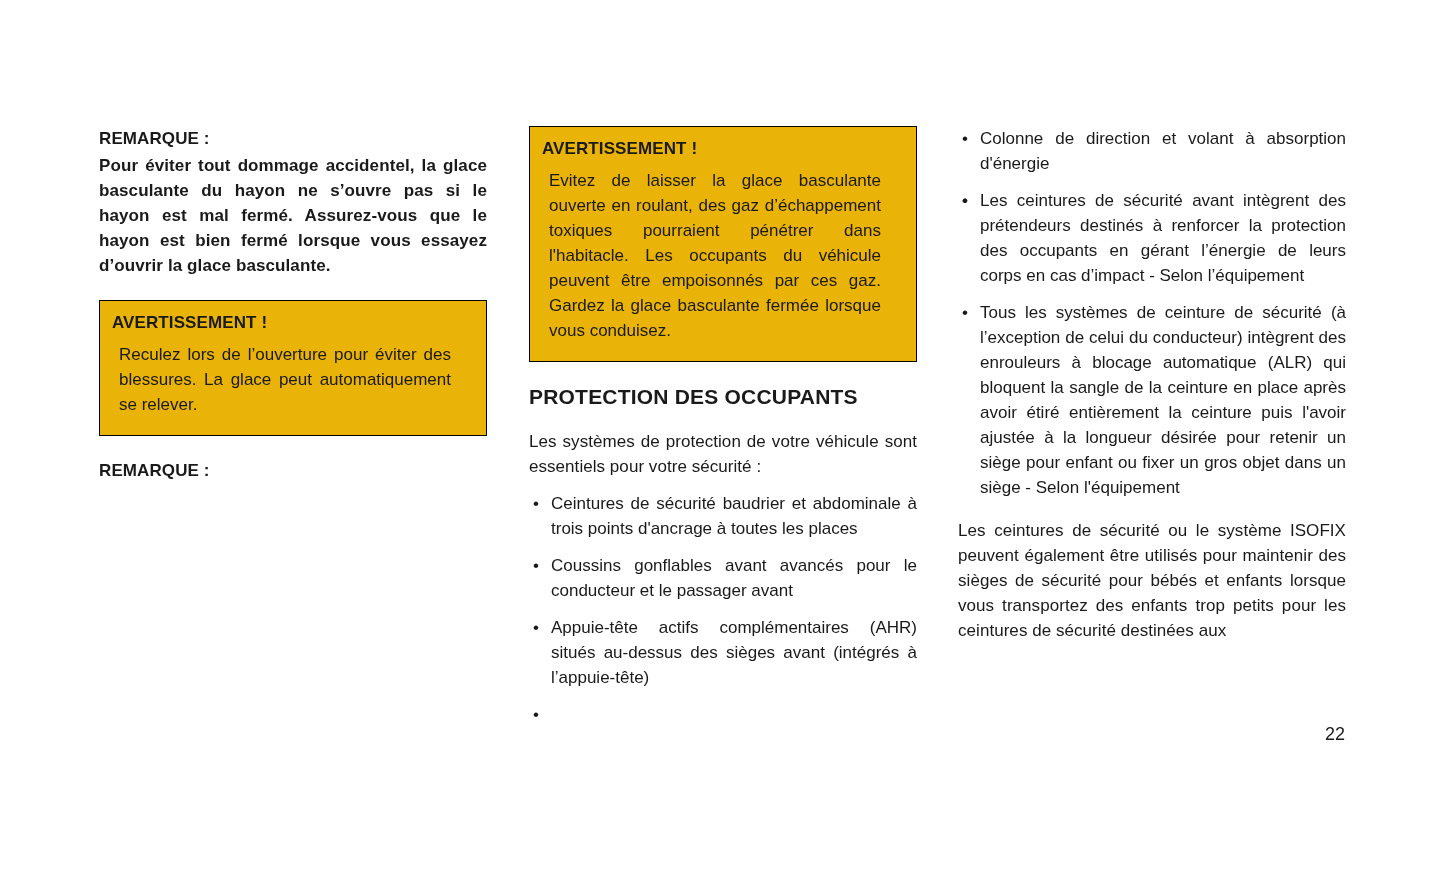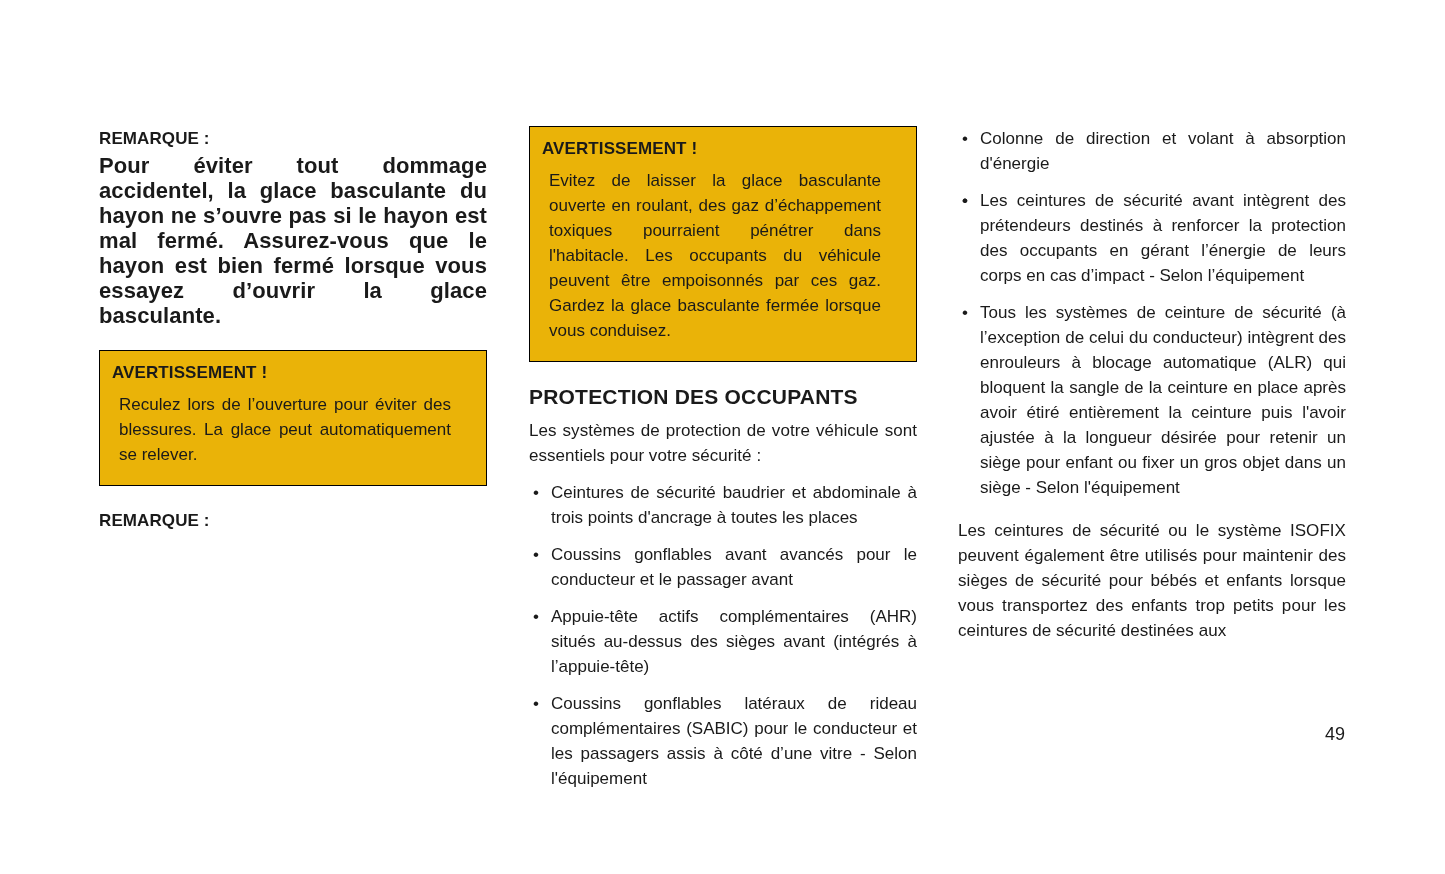--- a/index.html
+++ b/index.html
@@ -36,21 +36,21 @@
   .label-bold {
     font-size: 17px;
     font-weight: bold;
     line-height: 25px;
     margin: 0 0 2px 0;
     text-align: left;
     letter-spacing: 0.1px;
   }
 
   .para-bold {
-    font-size: 22px;
+    font-size: 17px;
     font-weight: bold;
     line-height: 25px;
     margin: 0;
     text-align: justify;
     text-justify: inter-word;
     letter-spacing: 0.1px;
   }
 
   .para {
     font-size: 17px;
@@ -84,21 +84,21 @@
     margin: 7px;
     text-align: justify;
     text-justify: inter-word;
   }
 
   
   .section-heading {
     font-size: 21px;
     font-weight: bold;
     line-height: 26px;
-    margin: 0 0 8px 0;
+    margin: 0 0 19px 0;
     letter-spacing: 0.2px;
     text-align: left;
   }
 
   
   ul.bullets {
     list-style: none;
     margin: 0;
     padding: 0;
   }
@@ -185,21 +185,20 @@
       <li>
         <span class="bullet-dot">•</span>
         <span>Coussins gonflables avant avancés pour le conducteur et le passager avant</span>
       </li>
       <li>
         <span class="bullet-dot">•</span>
         <span>Appuie-tête actifs complémentaires (AHR) situés au-dessus des sièges avant (intégrés à l’appuie-tête)</span>
       </li>
       <li>
         <span class="bullet-dot">•</span>
-        <span>Coussins gonflables latéraux de rideau complémentaires (SABIC) pour le conducteur et les passagers assis à côté d’une vitre - Selon l'équipement</span>
       </li>
     </ul>
   </div>
 
   <div class="col col-3">
 
     <ul class="bullets">
       <li>
         <span class="bullet-dot">•</span>
         <span>Colonne de direction et volant à absorption d'énergie</span>
@@ -215,15 +214,15 @@
         <span class="bullet-dot">•</span>
         <span>Tous les systèmes de ceinture de sécurité (à l’exception de celui du conducteur) intègrent des enrouleurs à blocage automatique (ALR) qui bloquent la sangle de la ceinture en place après avoir étiré entièrement la ceinture puis l'avoir ajustée à la longueur désirée pour retenir un siège pour enfant ou fixer un gros objet dans un siège - Selon l'équipement</span>
       </li>
     </ul>
 
     <div class="gap-md"></div>
 
     <p class="para">Les ceintures de sécurité ou le système ISOFIX peuvent également être utilisés pour maintenir des sièges de sécurité pour bébés et enfants lorsque vous transportez des enfants trop petits pour les ceintures de sécurité destinées aux</p>
   </div>
 
-  <div class="page-number">49</div>
+  <div class="page-number">22</div>
 
 </div>
 
 </body></html>

